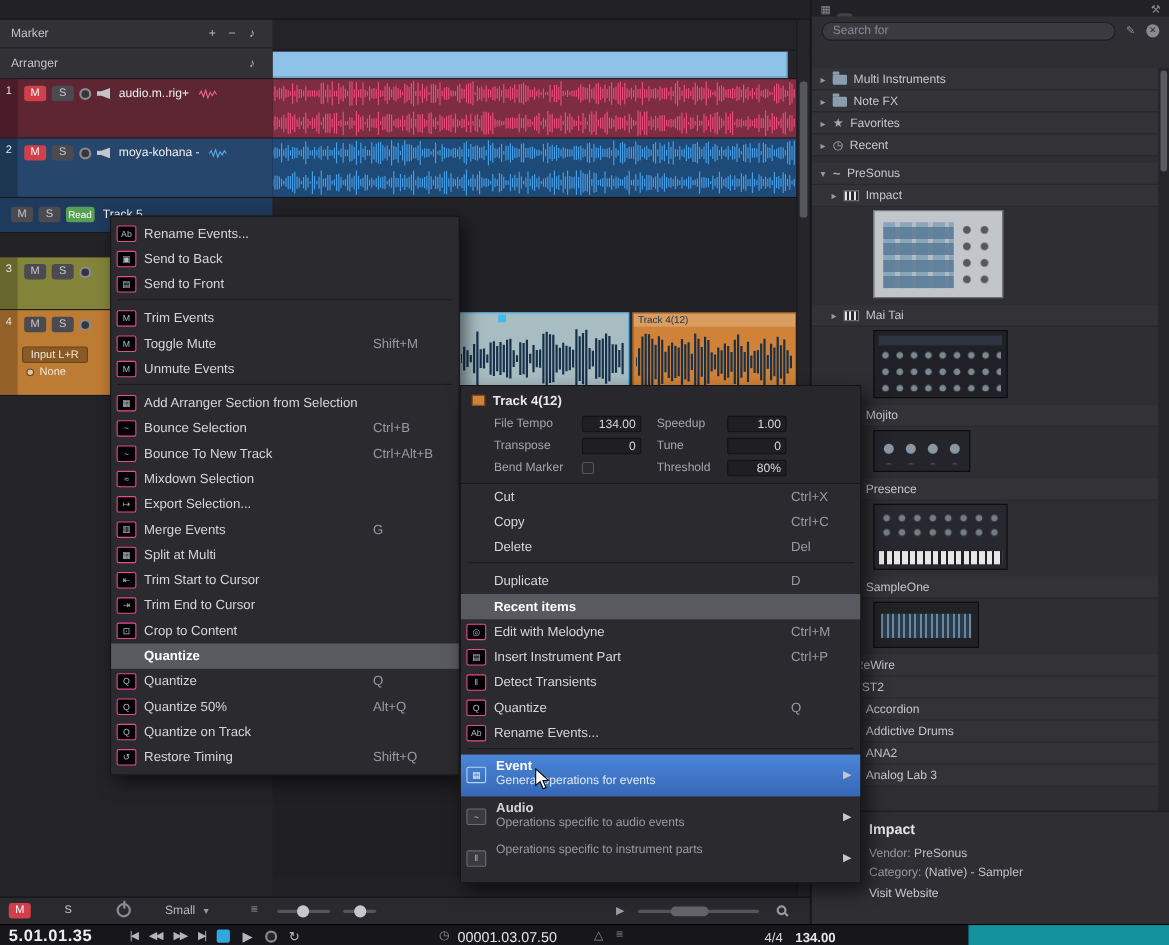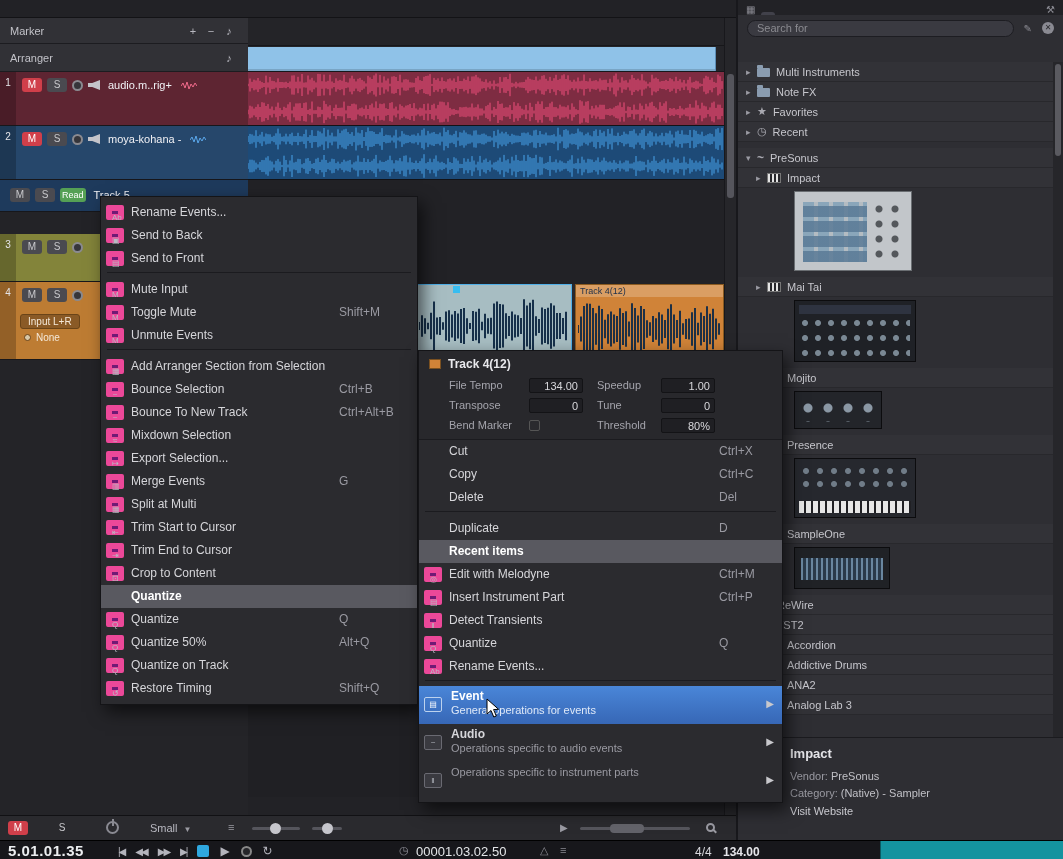--- a/index.html
+++ b/index.html
@@ -62,21 +62,21 @@
 .empty2{height:435px;background:#202024}
 .vscroll{position:absolute;right:0;top:0;width:12px;height:797px;background:#26262a;border-left:1px solid #18181c}
 .vthumb{position:absolute;left:2px;right:2px;top:56px;height:124px;background:#55555c;border-radius:3px}
 
 
 .menu{position:absolute;background:#2b2b2f;border:1px solid #141417;box-shadow:5px 7px 16px rgba(0,0,0,.6);z-index:20}
 .menu1{left:100px;top:196px;width:318px;padding:4px 0}
 .menu2{left:418px;top:350px;width:365px;padding-bottom:2px}
 .mrow{position:relative;height:23px;line-height:23px;padding-left:30px;color:#d6d6da;font-size:12px;white-space:nowrap}
 .micon{position:absolute;left:5px;top:4px;width:18px;height:15px;font-size:8px;line-height:14px;text-align:center;color:#b8bcc4}
-.micon.has{border:6px solid #ec4899;border-radius:2px;background:#701a75}
+.micon.has{border:1px solid #ec4899;border-radius:2px;background:#000000}
 .mshort{position:absolute;left:238px;color:#9a9aa2}
 .menu2 .mshort{left:300px}
 .mrow.sep{height:6px;padding:0}
 .mrow.sep::after{content:"";display:block;margin:2px 6px;border-top:1px solid #1b1b1f}
 .mrow.header{background:#595960;color:#fff;font-weight:bold}
 .m2head{padding:6px 10px 4px;background:#28282c;border-bottom:1px solid #1b1b1f}
 .m2title{display:flex;align-items:center;gap:7px;font-weight:bold;color:#e8e8ec;margin-bottom:4px}
 .evicon{width:12px;height:10px;background:#d08338;border:1px solid #7a5020;display:inline-block}
 .fieldrow{display:flex;align-items:center;height:20px;font-size:11px;color:#a4a4ac;padding-left:20px}
 .flabel{width:80px}
@@ -352,21 +352,21 @@
         <span class="mlabel">Send to Front</span>
         <span class="mshort"></span>
       </div>
       <div class="mrow sep">
         
         
         
       </div>
       <div class="mrow">
         <span class="micon has">M</span>
-        <span class="mlabel">Mute Input</span>
+        <span class="mlabel">Trim Events</span>
         <span class="mshort"></span>
       </div>
       <div class="mrow">
         <span class="micon has">M</span>
         <span class="mlabel">Toggle Mute</span>
         <span class="mshort">Shift+M</span>
       </div>
       <div class="mrow">
         <span class="micon has">M</span>
         <span class="mlabel">Unmute Events</span>
@@ -738,21 +738,21 @@
       <span class="g">|◀</span>
       <span class="g">◀◀</span>
       <span class="g">▶▶</span>
       <span class="g">▶|</span>
       <span class="stopSq"></span>
       <span style="font-size:12px">▶</span>
       <span class="recBtn"></span>
       <span style="font-size:12px">↻</span>
     </span>
     <span class="tclock">◷</span>
-    <span class="tpos">00001.03.02.50</span>
+    <span class="tpos">00001.03.07.50</span>
     <span class="tico1">△</span>
     <span class="tico2">≡</span>
     <span class="tsig">4/4</span>
     <span class="ttempo">134.00</span>
     <span class="teal"></span>
   </div>
 
   <svg class="cursor" width="16" height="22">
     <path d="M1 1 L1 16 L5 12.5 L7.8 19 L10.3 18 L7.6 11.6 L12.6 11.3 Z" fill="#fff" stroke="#000" stroke-width="1"></path>
   </svg>

